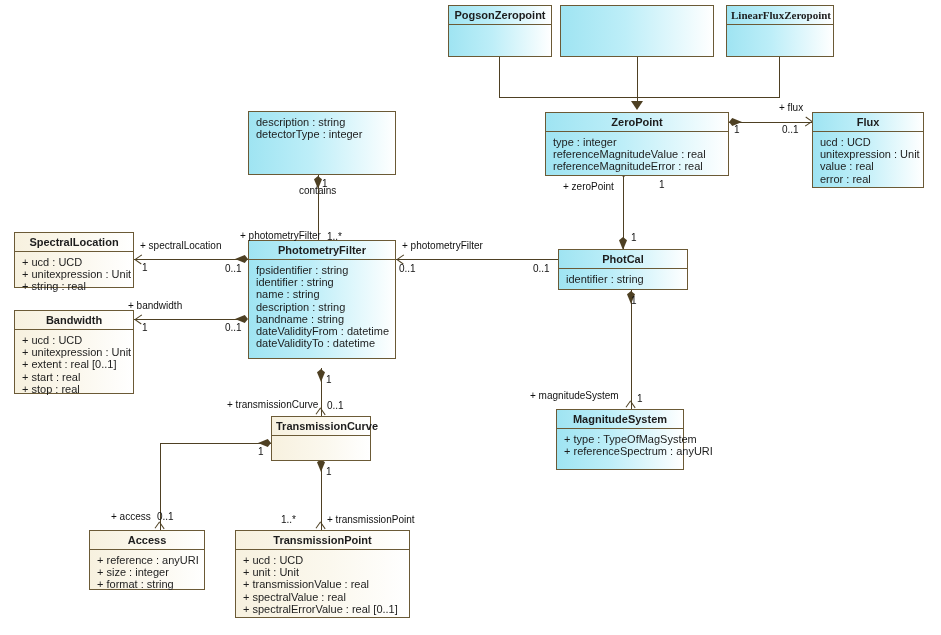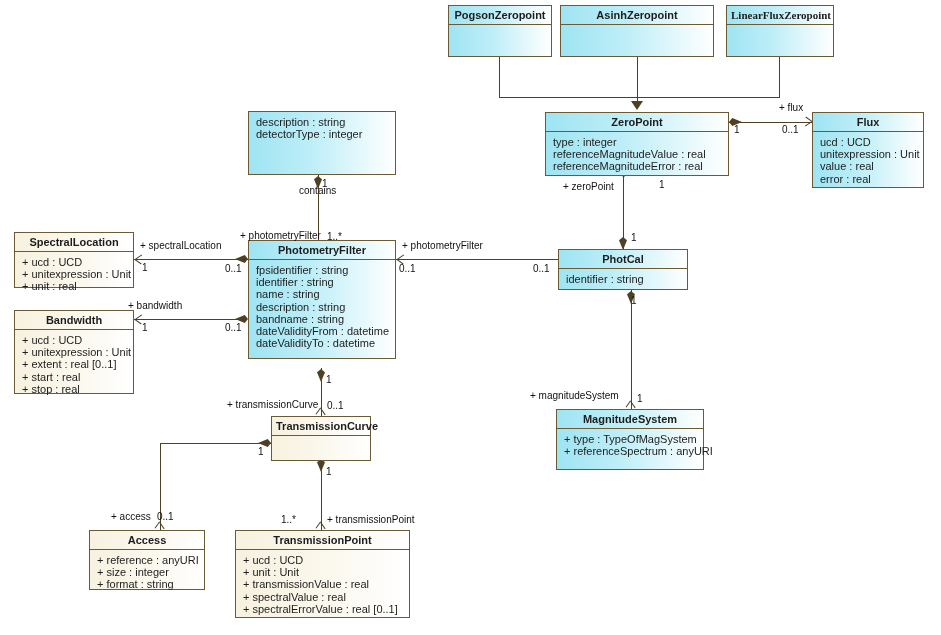--- a/index.html
+++ b/index.html
@@ -203,21 +203,20 @@
       <i></i>
       <b></b>
     </div>
 
   <div id="classes-layer">
       <div class="uml-class blue" style="left: 448px; top: 5px; width: 104px; height: 52px;">
         <div class="uml-name">PogsonZeropoint</div>
         <div class="uml-attrs empty"></div>
       </div>
       <div class="uml-class blue" style="left: 560px; top: 5px; width: 154px; height: 52px;">
-        <div class="uml-name">AsinhZeropoint</div>
       </div>
       <div class="uml-class blue" style="left: 726px; top: 5px; width: 108px; height: 52px; font-family: Liberation Serif, serif;">
         <div class="uml-name">LinearFluxZeropoint</div>
         <div class="uml-attrs empty"></div>
       </div>
       <div class="uml-class blue" style="left: 545px; top: 112px; width: 184px; height: 64px;">
         <div class="uml-name">ZeroPoint</div>
         <div class="uml-attrs">
           <div class="attr">type : integer</div>
           <div class="attr">referenceMagnitudeValue : real</div>
@@ -237,21 +236,21 @@
         <div class="uml-attrs">
           <div class="attr">description : string</div>
           <div class="attr">detectorType : integer</div>
         </div>
       </div>
       <div class="uml-class tan" style="left: 14px; top: 232px; width: 120px; height: 56px;">
         <div class="uml-name">SpectralLocation</div>
         <div class="uml-attrs">
           <div class="attr">+ ucd : UCD</div>
           <div class="attr">+ unitexpression : Unit</div>
-          <div class="attr">+ unit : real</div>
+          <div class="attr">+ string : real</div>
         </div>
       </div>
       <div class="uml-class tan" style="left: 14px; top: 310px; width: 120px; height: 84px;">
         <div class="uml-name">Bandwidth</div>
         <div class="uml-attrs">
           <div class="attr">+ ucd : UCD</div>
           <div class="attr">+ unitexpression : Unit</div>
           <div class="attr">+ extent : real [0..1]</div>
           <div class="attr">+ start : real</div>
           <div class="attr">+ stop : real</div>
@@ -268,21 +267,21 @@
           <div class="attr">dateValidityFrom : datetime</div>
           <div class="attr">dateValidityTo : datetime</div>
         </div>
       </div>
       <div class="uml-class blue" style="left: 558px; top: 249px; width: 130px; height: 41px;">
         <div class="uml-name">PhotCal</div>
         <div class="uml-attrs">
           <div class="attr">identifier : string</div>
         </div>
       </div>
-      <div class="uml-class blue" style="left: 556px; top: 409px; width: 148px; height: 61px;">
+      <div class="uml-class blue" style="left: 556px; top: 409px; width: 128px; height: 61px;">
         <div class="uml-name">MagnitudeSystem</div>
         <div class="uml-attrs">
           <div class="attr">+ type : TypeOfMagSystem</div>
           <div class="attr">+ referenceSpectrum : anyURI</div>
         </div>
       </div>
       <div class="uml-class tan" style="left: 271px; top: 416px; width: 100px; height: 45px;">
         <div class="uml-name">TransmissionCurve</div>
         <div class="uml-attrs empty"></div>
       </div>

